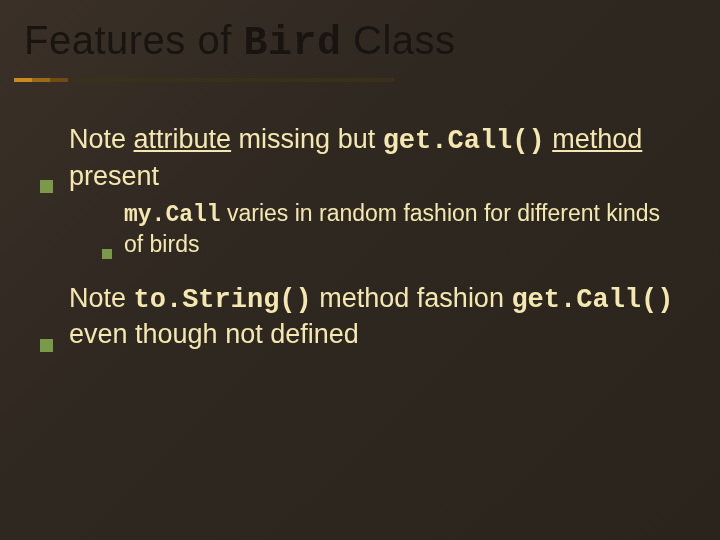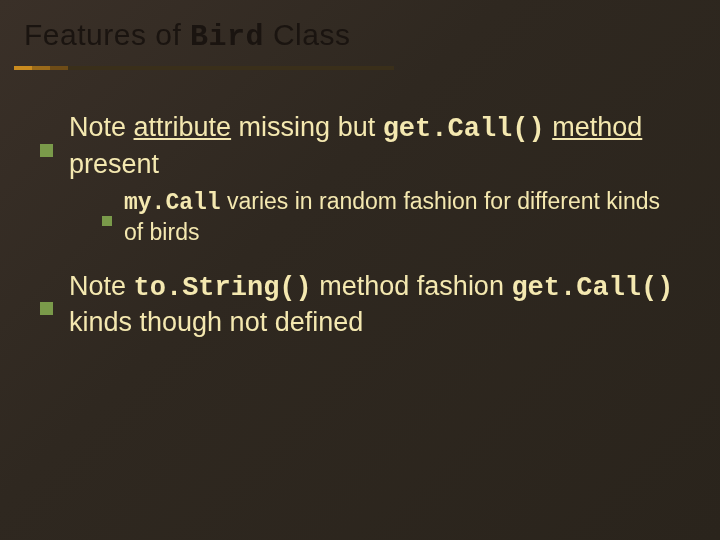--- a/index.html
+++ b/index.html
@@ -9,21 +9,21 @@
     height: 540px;
     overflow: hidden;
   }
   body {
     background: linear-gradient(135deg, #3a3028 0%, #2f2820 40%, #2a241c 100%);
     font-family: Arial, Helvetica, sans-serif;
     color: #f4e8b0;
     position: relative;
   }
   .title {
-    font-size: 30px;
+    font-size: 40px;
     color: #1a1410;
     padding: 18px 4px 0 24px;
     font-weight: normal;
     letter-spacing: 0.5px;
   }
   .title .mono {
     font-family: "Courier New", Courier, monospace;
     font-weight: bold;
   }
   .divider {
@@ -36,21 +36,21 @@
   .divider .left2 { width: 18px; background: #9a6a1a; }
   .divider .left3 { width: 18px; background: #6e4c17; }
   .divider .rest  { flex: 1; background: #3a2f1a; }
 
   .content {
     padding: 40px 28px 0 40px;
   }
 
   .bullet-row {
     display: flex;
-    align-items: center;
+    align-items: flex-end;
     margin-bottom: 6px;
   }
   .sq {
     flex-shrink: 0;
     background: #7a9a4a;
     margin-top: 9px;
     margin-right: 16px;
   }
   .sq.l1 { width: 13px; height: 13px; margin-top: 9px; }
   .sq.l2 { width: 10px; height: 10px; margin-top: 8px; margin-right: 12px; }
@@ -99,15 +99,15 @@
       <span class="txt"><span>Note </span><span class="under">attribute</span><span> missing but </span><span class="mono">get.Call()</span><span> </span><span class="under">method</span><span> present</span></span>
     </div>
     <div class="sublist">
       <div class="bullet-row">
         <div class="sq l2"></div>
         <span class="txt sub"><span class="mono">my.Call</span><span> varies in random fashion for different kinds of birds</span></span>
       </div>
     </div>
     <div class="bullet-row">
       <div class="sq l1"></div>
-      <span class="txt"><span>Note </span><span class="mono">to.String()</span><span> method fashion </span><span class="mono">get.Call()</span><span> kinds though not defined</span></span>
+      <span class="txt"><span>Note </span><span class="mono">to.String()</span><span> method fashion </span><span class="mono">get.Call()</span><span> even though not defined</span></span>
     </div>
   </div>
 
 </body></html>

